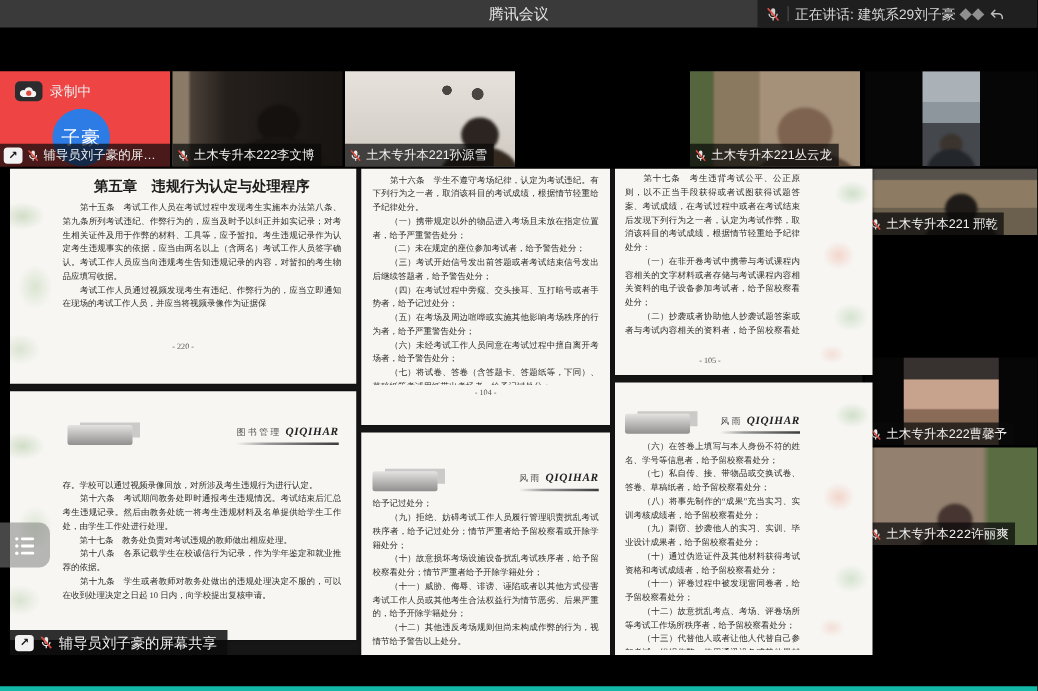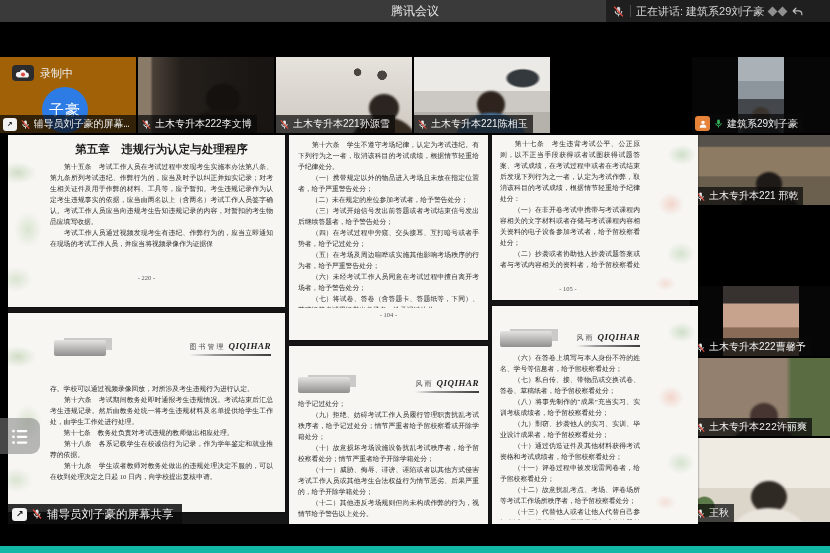--- a/index.html
+++ b/index.html
@@ -1,18 +1,18 @@
 <!DOCTYPE html>
 <html><head>
 <meta charset="utf-8">
 <style>
   html,body{margin:0;padding:0;background:#000;}
   *{box-sizing:border-box;}
   .app{position:relative;width:830px;height:553px;background:#000;overflow:hidden;
-       font-family:"Liberation Sans","DejaVu Sans",sans-serif;border-bottom:7px solid #14b8a6;}
+       font-family:"Liberation Sans","DejaVu Sans",sans-serif;border-bottom:4px solid #14b8a6;}
 
   
   .titlebar{position:absolute;left:0;top:0;width:830px;height:22px;background:#3a3a3a;}
   .app-title{position:absolute;left:0;right:0;top:0;line-height:22px;text-align:center;
              color:#e6e6e6;font-size:12px;}
   .speaking-box{position:absolute;right:0;top:0;height:22px;width:224px;background:#1f1f1f;
                 display:flex;align-items:center;gap:5px;padding:0 6px;}
   .vdiv{width:1px;height:12px;background:#4a4a4a;}
   .speaking-text{color:#d8d8d8;font-size:11px;white-space:nowrap;overflow:hidden;}
   .diamond-pair{display:flex;gap:3px;}
@@ -26,21 +26,21 @@
   .tile{position:absolute;background:#151515;overflow:hidden;}
   .tlabel{position:absolute;left:0;bottom:0;max-width:100%;display:flex;align-items:center;gap:3px;
           background:rgba(10,10,10,.72);padding:2px 5px 2px 3px;}
   .tname{color:#f0f0f0;font-size:10px;white-space:nowrap;overflow:hidden;text-overflow:ellipsis;}
   .person{position:absolute;filter:blur(1.2px);}
   .p-head{border-radius:50%;margin:0 auto;}
   .p-body{border-radius:55% 55% 0 0/100% 100% 0 0;margin:-5px auto 0;}
   .pstrip{position:absolute;top:0;bottom:0;left:50%;transform:translateX(-50%);}
 
   
-  .v-share{background:#a16207;font-family:Liberation Mono, monospace;}
+  .v-share{background:#ef4444;}
   .v-liwenbo{background:linear-gradient(90deg,#8a7a68 0%,#8a7a68 9%,#4a4038 11%,#241f1b 32%,#171411 100%);text-decoration:underline;}
   .v-sunyuanxue{background:
       radial-gradient(circle 4px at 60% 20%,#4a4540 90%,transparent),
       radial-gradient(circle 5px at 78% 24%,#4a4540 90%,transparent),
       linear-gradient(180deg,#e6e2dc,#cfc9c1);}
   .v-chenxiangyu{background:
       radial-gradient(ellipse 18px 10px at 80% 28%,#34393d 80%,transparent),
       linear-gradient(180deg,#eceae6 0 45%,#ccc9c4 45% 72%,#b5b1ab 72% 100%);}
   .v-congyunlong{background:linear-gradient(90deg,#55663f 0 13%,#8b795f 15% 40%,#a5907a 42% 100%);}
   .v-liuzihao-strip{width:46px;background:linear-gradient(180deg,#aab2b8 0 32%,#8d969c 32% 55%,#44474c 55% 100%);}
@@ -184,64 +184,48 @@
             <path d="M12 3a3 3 0 0 1 3 3v5a3 3 0 0 1-6 0V6a3 3 0 0 1 3-3z" fill="#e9e9e9"></path>
             <path d="M6 11a6 6 0 0 0 12 0" fill="none" stroke="#e9e9e9" stroke-width="2"></path>
             <line x1="12" y1="17" x2="12" y2="21" stroke="#e9e9e9" stroke-width="2"></line>
             <line x1="4" y1="3" x2="20" y2="21" stroke="#e04b3f" stroke-width="2.6"></line>
           </svg>
       </span>
       <span class="tname">土木专升本221孙源雪</span>
     </div>
   </div>
 
-  <div class="tile v-chenxiangyu" style="left:414px;top:57px;width:136px;height:76px;">
-    <div class="person" style="left:31%;bottom:-8px;width:70px;">
-      <div class="p-head" style="width:28px;height:27px;background:#2e241d;"></div>
-      <div class="p-body" style="width:70px;height:28px;background:#4c7aa8;"></div>
-    </div>
-    <div class="tlabel">
-      <span class="icon">
-        <svg width="11" height="11" viewBox="0 0 24 24">
-            <path d="M12 3a3 3 0 0 1 3 3v5a3 3 0 0 1-6 0V6a3 3 0 0 1 3-3z" fill="#e9e9e9"></path>
-            <path d="M6 11a6 6 0 0 0 12 0" fill="none" stroke="#e9e9e9" stroke-width="2"></path>
-            <line x1="12" y1="17" x2="12" y2="21" stroke="#e9e9e9" stroke-width="2"></line>
-            <line x1="4" y1="3" x2="20" y2="21" stroke="#e04b3f" stroke-width="2.6"></line>
-          </svg>
-      </span>
-      <span class="tname">土木专升本221陈相玉</span>
-    </div>
-  </div>
-
+
+  <div class="tile v-congyunlong" style="left:552px;top:57px;width:136px;height:76px;">
+    <div class="person" style="left:36%;bottom:-14px;width:86px;">
+      <div class="p-head" style="width:44px;height:40px;background:#7e6450;"></div>
+      <div class="p-body" style="width:86px;height:26px;background:#5d4a3a;"></div>
+    </div>
+    <div class="tlabel">
+      <span class="icon">
+        <svg width="11" height="11" viewBox="0 0 24 24">
+            <path d="M12 3a3 3 0 0 1 3 3v5a3 3 0 0 1-6 0V6a3 3 0 0 1 3-3z" fill="#e9e9e9"></path>
+            <path d="M6 11a6 6 0 0 0 12 0" fill="none" stroke="#e9e9e9" stroke-width="2"></path>
+            <line x1="12" y1="17" x2="12" y2="21" stroke="#e9e9e9" stroke-width="2"></line>
+            <line x1="4" y1="3" x2="20" y2="21" stroke="#e04b3f" stroke-width="2.6"></line>
+          </svg>
+      </span>
+      <span class="tname">土木专升本221丛云龙</span>
+    </div>
+  </div>
 
   <div class="tile v-dark" style="left:692px;top:57px;width:138px;height:76px;">
     <div class="pstrip v-liuzihao-strip"></div>
     <div class="person" style="left:50%;transform:translateX(-50%);bottom:-8px;width:40px;">
       <div class="p-head" style="width:18px;height:17px;background:#3b342e;"></div>
       <div class="p-body" style="width:40px;height:22px;background:#23262b;"></div>
     </div>
-    <div class="tlabel">
-      <span class="person-badge">
-        <svg width="10" height="10" viewBox="0 0 24 24">
-            <circle cx="12" cy="8" r="4" fill="#fff"></circle>
-            <path d="M4 21 a8 8 0 0 1 16 0z" fill="#fff"></path>
-          </svg>
-      </span>
-      <span class="icon">
-        <svg width="11" height="11" viewBox="0 0 24 24">
-            <path d="M12 3a3 3 0 0 1 3 3v5a3 3 0 0 1-6 0V6a3 3 0 0 1 3-3z" fill="#35b558"></path>
-            <path d="M6 11a6 6 0 0 0 12 0" fill="none" stroke="#35b558" stroke-width="2"></path>
-            <line x1="12" y1="17" x2="12" y2="21" stroke="#35b558" stroke-width="2"></line>
-          </svg>
-      </span>
-      <span class="tname">建筑系29刘子豪</span>
-    </div>
-  </div>
-
-  <div class="tile v-xingqian" style="left:692px;top:135px;width:138px;height:70px;">
+  </div>
+
+  <div class="tile v-xingqian" style="left:692px;top:135px;width:138px;height:53px;">
     <div class="person" style="left:34%;bottom:-8px;width:60px;">
       <div class="p-head" style="width:26px;height:24px;background:#1e1a17;"></div>
       <div class="p-body" style="width:60px;height:22px;background:#242019;"></div>
     </div>
     <div class="tlabel">
       <span class="icon">
         <svg width="11" height="11" viewBox="0 0 24 24">
             <path d="M12 3a3 3 0 0 1 3 3v5a3 3 0 0 1-6 0V6a3 3 0 0 1 3-3z" fill="#e9e9e9"></path>
             <path d="M6 11a6 6 0 0 0 12 0" fill="none" stroke="#e9e9e9" stroke-width="2"></path>
             <line x1="12" y1="17" x2="12" y2="21" stroke="#e9e9e9" stroke-width="2"></line>
@@ -279,37 +263,20 @@
             <path d="M12 3a3 3 0 0 1 3 3v5a3 3 0 0 1-6 0V6a3 3 0 0 1 3-3z" fill="#e9e9e9"></path>
             <path d="M6 11a6 6 0 0 0 12 0" fill="none" stroke="#e9e9e9" stroke-width="2"></path>
             <line x1="12" y1="17" x2="12" y2="21" stroke="#e9e9e9" stroke-width="2"></line>
             <line x1="4" y1="3" x2="20" y2="21" stroke="#e04b3f" stroke-width="2.6"></line>
           </svg>
       </span>
       <span class="tname">土木专升本222许丽爽</span>
     </div>
   </div>
 
-  <div class="tile v-wangqiu" style="left:692px;top:438px;width:138px;height:84px;">
-    <div class="person" style="left:30%;bottom:-12px;width:72px;">
-      <div class="p-head" style="width:36px;height:32px;background:#302a25;"></div>
-      <div class="p-body" style="width:72px;height:26px;background:#e9e4dc;"></div>
-    </div>
-    <div class="tlabel">
-      <span class="icon">
-        <svg width="11" height="11" viewBox="0 0 24 24">
-            <path d="M12 3a3 3 0 0 1 3 3v5a3 3 0 0 1-6 0V6a3 3 0 0 1 3-3z" fill="#e9e9e9"></path>
-            <path d="M6 11a6 6 0 0 0 12 0" fill="none" stroke="#e9e9e9" stroke-width="2"></path>
-            <line x1="12" y1="17" x2="12" y2="21" stroke="#e9e9e9" stroke-width="2"></line>
-            <line x1="4" y1="3" x2="20" y2="21" stroke="#e04b3f" stroke-width="2.6"></line>
-          </svg>
-      </span>
-      <span class="tname">王秋</span>
-    </div>
-  </div>
 
   <div class="share-area doc-serif">
 
     <div class="doc-page" style="left:0;top:0;width:277px;height:172px;">
       <div class="leaf-left"></div>
       <div class="chap-title" style="left:40px;right:10px;top:7px;">第五章　违规行为认定与处理程序</div>
       <div class="page-body" style="left:42px;right:12px;top:26px;bottom:34px;">　　第十五条　考试工作人员在考试过程中发现考生实施本办法第八条、第九条所列考试违纪、作弊行为的，应当及时予以纠正并如实记录；对考生相关证件及用于作弊的材料、工具等，应予暂扣。考生违规记录作为认定考生违规事实的依据，应当由两名以上（含两名）考试工作人员签字确认。考试工作人员应当向违规考生告知违规记录的内容，对暂扣的考生物品应填写收据。
 　　考试工作人员通过视频发现考生有违纪、作弊行为的，应当立即通知在现场的考试工作人员，并应当将视频录像作为证据保</div>
       <div class="page-no" style="bottom:26px;">- 220 -</div>
     </div>

